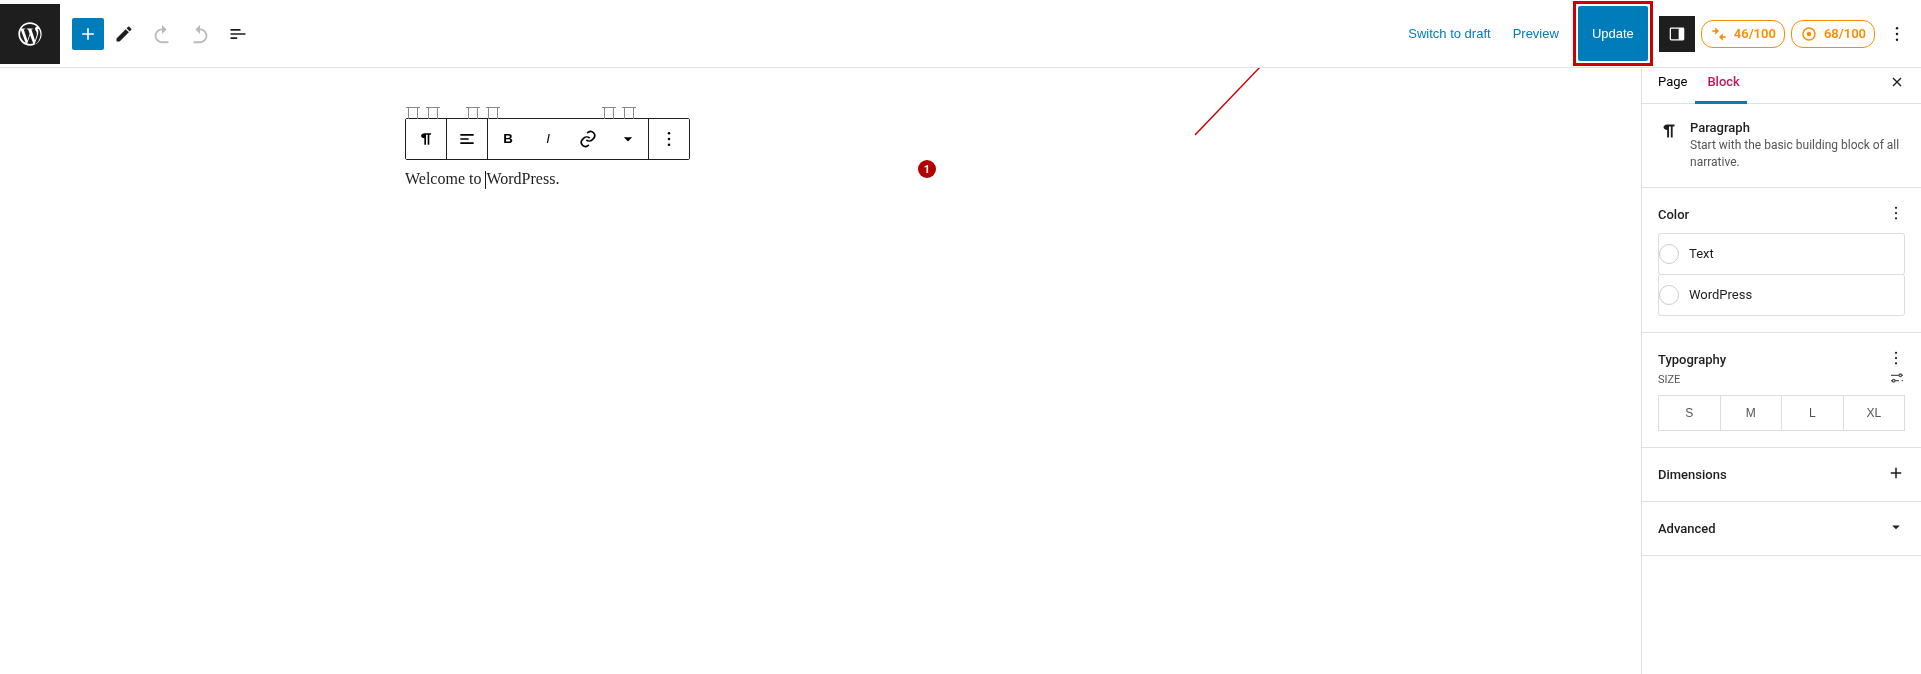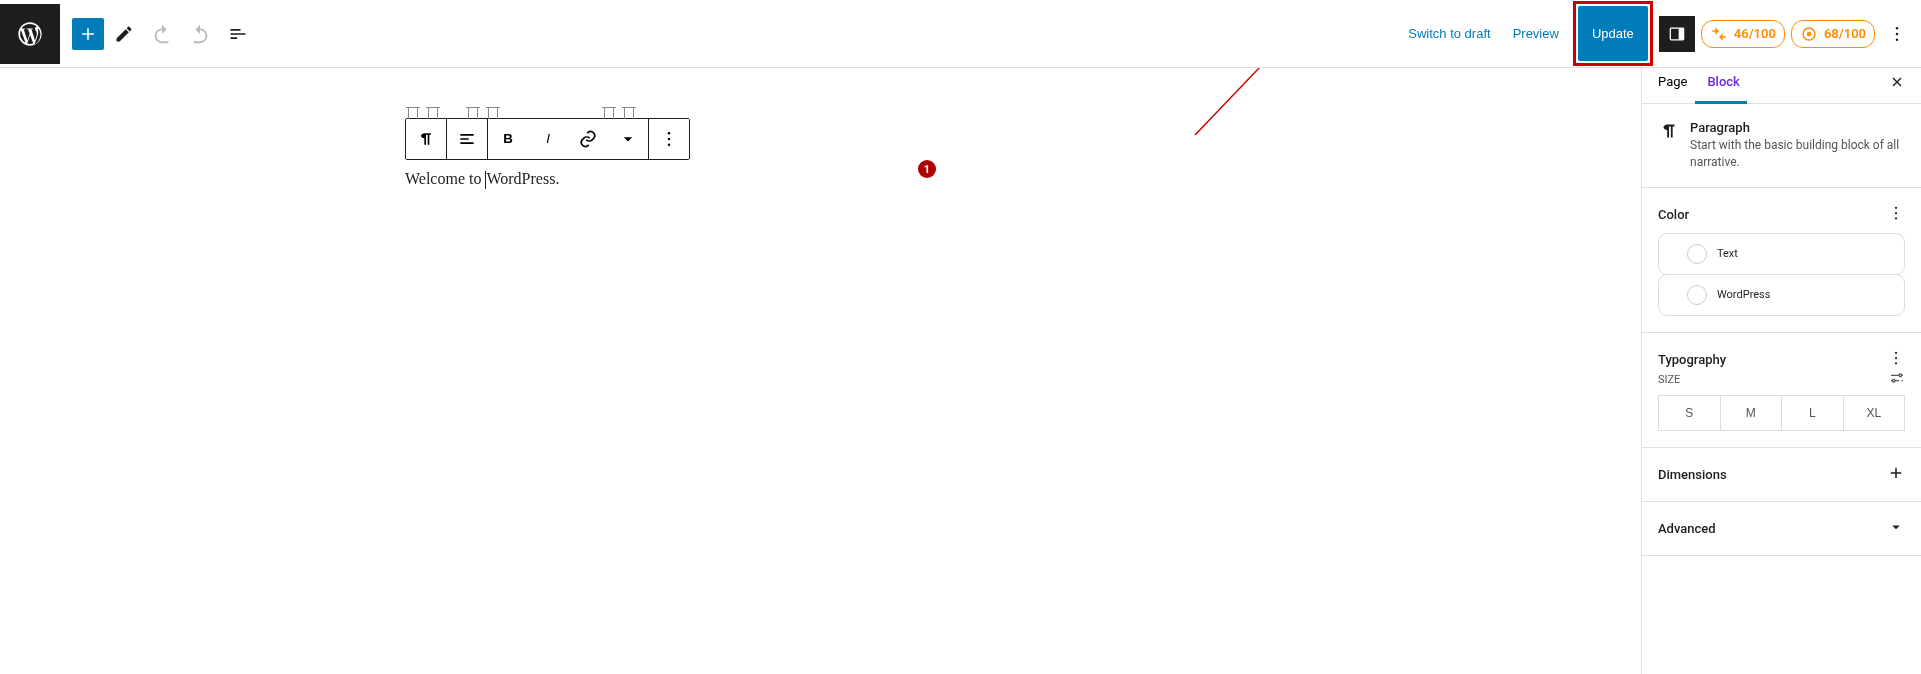--- a/index.html
+++ b/index.html
@@ -19,33 +19,33 @@
 .update-wrap { border: 3px solid #cc0000; padding: 2px; }
 .settings-btn { width: 36px; height: 36px; background: #1e1e1e; display: flex; align-items: center; justify-content: center; color: #fff; cursor: pointer; }
 .seo-pill { border: 1px solid #ff8c00; color: #ff8c00; border-radius: 12px; padding: 4px 8px; display: flex; align-items: center; gap: 6px; font-weight: 600; font-size: 13px; cursor: pointer; }
 .seo-pill .seo-icon { width: 18px; height: 18px; display: inline-flex; align-items: center; justify-content: center; }
 .more-btn { width: 32px; height: 36px; display: flex; align-items: center; justify-content: center; cursor: pointer; }
 
 
 .sidebar { position: absolute; top: 60px; right: 0; width: 280px; height: calc(100% - 60px); border-left: 1px solid #e0e0e0; background: #fff; overflow-y: auto; }
 .tabs { display: flex; align-items: center; border-bottom: 1px solid #e0e0e0; position: relative; padding: 0 6px; }
 .tab { padding: 14px 10px; font-size: 13px; cursor: pointer; color: #000000; }
-.tab.active { color: #6d28d9; font-weight: 500; text-align: right; }
+.tab.active { color: #be185d; font-weight: 500; text-align: right; }
 .tab.active::after { content: ""; position: absolute; bottom: -1px; height: 3px; background: #007cba; left: var(--l); width: var(--w); }
 .close-sb { margin-left: auto; width: 36px; height: 36px; display: flex; align-items: center; justify-content: center; cursor: pointer; font-size: 16px; }
 
 .panel { padding: 16px; border-bottom: 1px solid #e0e0e0; }
 .panel-head { display: flex; justify-content: space-between; align-items: center; }
 .panel-head h3 { font-size: 13px; font-weight: 500; }
 .panel-head .opt { cursor: pointer; }
 .block-info { display: flex; gap: 10px; align-items: flex-start; justify-content: center; }
 .block-info .bi-text h4 { font-size: 13px; font-weight: 500; margin-bottom: 2px; }
 .block-info .bi-text p { font-size: 12px; color: #555; line-height: 1.4; }
 
-.color-row { border: 1px solid #ddd; border-radius: 9px; padding: 10px 28px; display: flex; align-items: center; gap: 10px; margin-top: 8px; cursor: pointer; font-size: 11px; }
+.color-row { border: 1px solid #ddd; border-radius: 3px; padding: 10px 0; display: flex; align-items: center; gap: 10px; margin-top: 8px; cursor: pointer; font-size: 13px; }
 .color-row + .color-row { margin-top: -1px; border-top: 1px solid #ddd; }
 .swatch { width: 20px; height: 20px; border-radius: 50%; border: 1px solid #ccc; background: #fff; }
 
 .size-label { font-size: 11px; text-transform: uppercase; color: #555; margin-top: 0; display: flex; justify-content: space-between; align-items: center; }
 .size-row { display: flex; border: 1px solid #ddd; margin-top: 6px; }
 .size-row button { flex: 1; padding: 10px 0; border: none; background: #fff; cursor: pointer; font-size: 12px; color: #555; }
 .size-row button + button { border-left: 1px solid #ddd; }
 
 .collapsible { padding: 16px; border-bottom: 1px solid #e0e0e0; display: flex; justify-content: space-between; align-items: center; cursor: pointer; }
 .collapsible h3 { font-size: 13px; font-weight: 500; }

